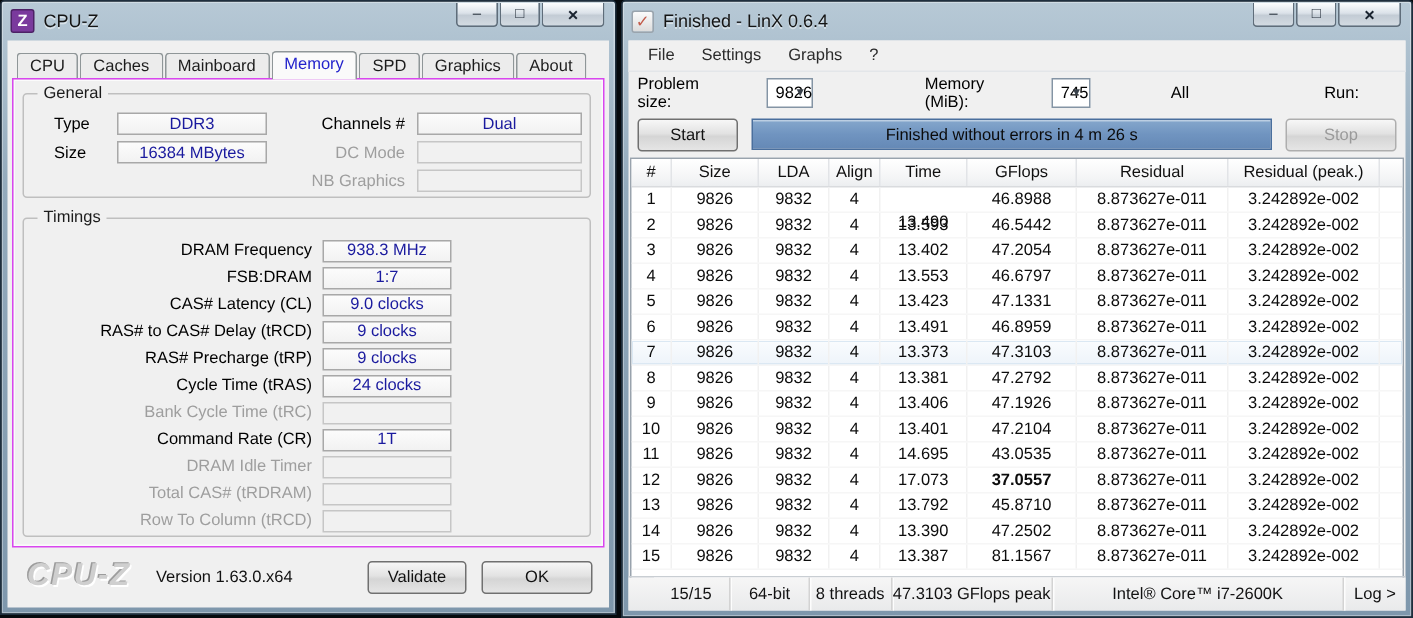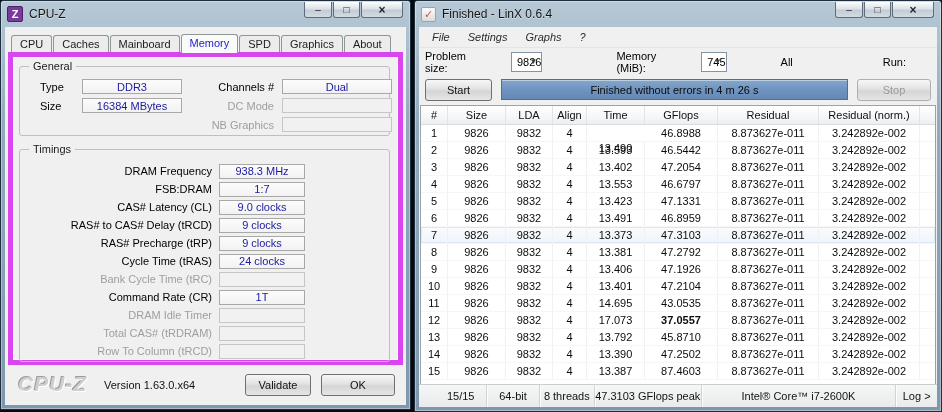--- a/index.html
+++ b/index.html
@@ -43,21 +43,21 @@
     color: #fff; font-weight: bold; font-size: 11px; display: flex; align-items: center; justify-content: center;
   }
   .tabbar { position: absolute; top: 7px; left: 6px; display: flex; align-items: flex-end; height: 19px; }
   .tab {
     padding: 2px 8px 3px; border: 1px solid #8f9698; border-bottom: none;
     border-radius: 3px 3px 0 0; background: #ececec; margin-right: 1px; cursor: pointer; color: #1c1c1c;
   }
   .tab.active { background: #fafafa; color: #2323cc; padding-bottom: 4px; position: relative; z-index: 2; }
   .tabpane {
     position: absolute; left: 3px; right: 3px; top: 25px; bottom: 40px;
-    border: 5px solid #d946ef; background: #f0f0f0; box-shadow: 0 0 0 1px #fbfbfb inset;
+    border: 1px solid #d946ef; background: #f0f0f0; box-shadow: 0 0 0 1px #fbfbfb inset;
   }
   .groupbox { position: absolute; left: 6px; right: 8px; border: 1px solid #bfbfbf; border-radius: 3px; }
   .groupbox .legend {
     position: absolute; top: -7px; left: 9px; background: #f0f0f0; padding: 0 4px; color: #1c1c1c;
   }
   #gb-general { top: 9px; height: 70px; }
   #gb-timings { top: 92px; height: 213px; }
   .frow { display: flex; align-items: center; height: 19px; }
   .flabel { color: #000; }
   .flabel.dis { color: #9e9e9e; }
@@ -97,21 +97,21 @@
   #linx-win { left: 414px; top: 0; width: 528px; height: 412px; }
   .linx-icon {
     width: 15px; height: 15px; background: linear-gradient(180deg,#fbfbfb,#dcdcdc);
     border: 1px solid #9aa4ad; border-radius: 2px;
     color: #c25b4a; font-weight: bold; font-size: 11px; display: flex; align-items: center; justify-content: center;
   }
   .menubar {
     position: absolute; top: 0; left: 0; right: 0; height: 21px;
     display: flex; align-items: center; padding-left: 4px; background: #f0f0f0; border-bottom: 1px solid #e3e6e9;
   }
-  .menu-item { padding: 2px 9px; color: #2b2b2b; cursor: pointer; font-style: italic; }
+  .menu-item { padding: 2px 9px; color: #2b2b2b; cursor: pointer; }
   .controls { position: absolute; top: 21px; left: 0; right: 0; height: 27px; display: flex; align-items: center; padding: 0 6px; gap: 40px; }
   .ctl-label { color: #000; margin-right: 5px; }
   .combo {
     height: 20px; border: 1px solid #8494a4; background: #fff;
     display: flex; align-items: center; padding-left: 5px; position: relative; cursor: pointer; color: #000;
   }
   .combo .arrow { position: absolute; right: 4px; font-size: 8px; color: #39414a; }
   .combo.raised { background: linear-gradient(180deg, #f4f4f4, #dcdcdc); border-color: #8e9aa5; }
   #ps-combo { width: 62px; margin-right: 34px; }
   #mem-combo { width: 56px; margin-right: 14px; }
@@ -310,21 +310,21 @@
 
     <div class="lv">
       <div class="lv-header">
           <div class="lv-hcell" style="width: 27px;">#</div>
           <div class="lv-hcell" style="width: 58px;">Size</div>
           <div class="lv-hcell" style="width: 47px;">LDA</div>
           <div class="lv-hcell" style="width: 34px;">Align</div>
           <div class="lv-hcell" style="width: 58px;">Time</div>
           <div class="lv-hcell" style="width: 73px;">GFlops</div>
           <div class="lv-hcell" style="width: 101px;">Residual</div>
-          <div class="lv-hcell" style="width: 101px;">Residual (norm.)</div>
+          <div class="lv-hcell" style="width: 101px;">Residual (peak.)</div>
           <div class="lv-hcell" style="flex: 1 1 0%; border-right: none;"></div>
         </div>
       <div class="lv-body">
           <div class="trow">
             <div class="tcell" style="width: 27px;">1</div>
             <div class="tcell" style="width: 58px;">9826</div>
             <div class="tcell" style="width: 47px;">9832</div>
             <div class="tcell" style="width: 34px;">4</div>
             <div class="tcell" style="width: 58px; margin-top: 23px;">13.490</div>
             <div class="tcell" style="width: 73px;">46.8988</div>
@@ -460,21 +460,21 @@
             <div class="tcell" style="width: 73px;">47.2502</div>
             <div class="tcell" style="width: 101px;">8.873627e-011</div>
             <div class="tcell" style="width: 101px;">3.242892e-002</div>
           </div>
           <div class="trow">
             <div class="tcell" style="width: 27px;">15</div>
             <div class="tcell" style="width: 58px;">9826</div>
             <div class="tcell" style="width: 47px;">9832</div>
             <div class="tcell" style="width: 34px;">4</div>
             <div class="tcell" style="width: 58px;">13.387</div>
-            <div class="tcell" style="width: 73px;">87.4603</div>
+            <div class="tcell" style="width: 73px;">81.1567</div>
             <div class="tcell" style="width: 101px;">8.873627e-011</div>
             <div class="tcell" style="width: 101px;">3.242892e-002</div>
           </div>
         </div>
     </div>
 
     <div class="statusbar">
         <div class="seg" style="width: 54px;">15/15</div>
         <div class="seg" style="width: 54px;">64-bit</div>
         <div class="seg" style="width: 57px;">8 threads</div>

